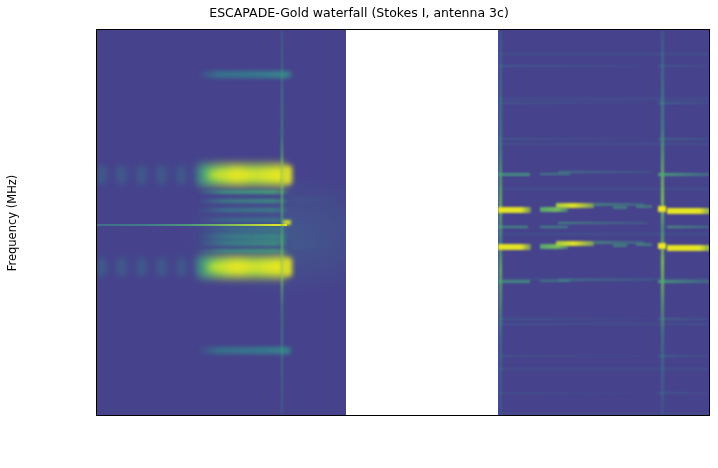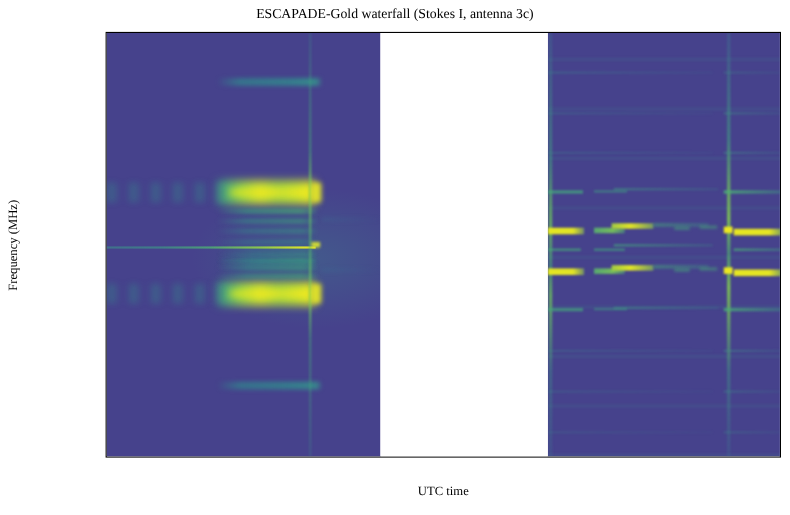--- a/index.html
+++ b/index.html
@@ -7,21 +7,20 @@
   }
   body {
     width: 718px; height: 468px;
     font-family: "DejaVu Sans", sans-serif;
     position: relative; overflow: hidden;
   }
   #figure {
     position: absolute; left: 0; top: 0;
     width: 718px; height: 440px;
     background: #ffffff;
-    font-family: Liberation Serif, serif;
   }
   #title {
     position: absolute; left: 0; top: 5px; width: 718px;
     text-align: center;
     font-size: 12.5px; color: #000000;
     white-space: nowrap;
   }
   #axes {
     position: absolute;
     left: 96px; top: 29px;
@@ -440,15 +439,14 @@
     <div class="xtick" style="left:419px;">17:00</div>
 
     <div class="xtickmark" style="left:507px;"></div>
     <div class="xtick" style="left:507px;">18:00</div>
 
     <div class="xtickmark" style="left:594px;"></div>
     <div class="xtick" style="left:594px;">19:00</div>
 
   </div>
 
-  <div id="xlabel">UTC time</div>
 
 </div>
 
 </body></html>

